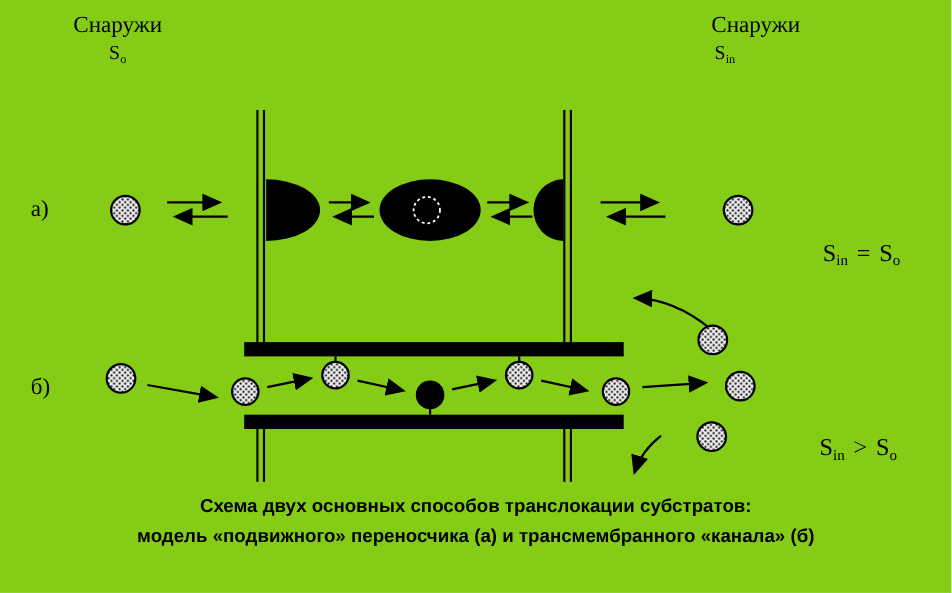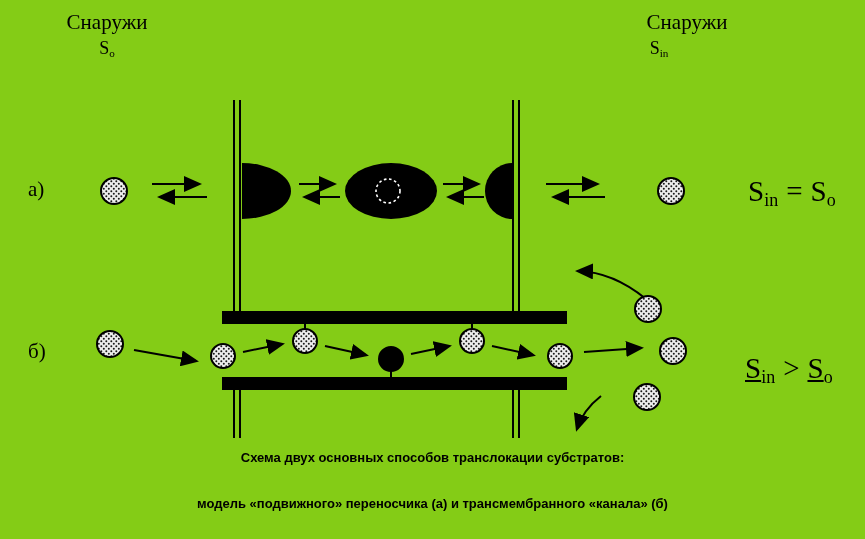--- a/index.html
+++ b/index.html
@@ -4,25 +4,25 @@
 <style>
   * { margin:0; padding:0; box-sizing:border-box; }
   html,body { width:865px; height:539px; background:#ffffff; overflow:hidden; }
   body { font-family:"Liberation Serif", serif; color:#000; }
   .canvas { position:relative; width:865px; height:539px; background:#84cc16; }
   .gfx { position:absolute; left:0; top:0; }
   .lbl { position:absolute; white-space:nowrap; color:#000; }
   .head { font-size:21px; transform:translateX(-50%); }
   .sym  { font-size:18px; transform:translateX(-50%); }
   .rowlbl { font-size:21px; }
-  .eq { font-size:29px; }
+  .eq { font-size:22px;margin-top:42px; }
   sub { font-size:0.62em; vertical-align:-0.28em; letter-spacing:0; }
   .op { display:inline-block; margin:0 8px; }
   .caption-line { position:absolute; left:0; width:865px; text-align:center;
-    font-family:"Liberation Sans", sans-serif; font-weight:700; font-size:13px; }
+    font-family:"Liberation Sans", sans-serif; font-weight:700; font-size:17px; }
 </style>
 </head>
 <body>
 
 <div class="canvas">
 
   <svg class="gfx" width="865" height="539" viewBox="0 0 865 539">
     <defs>
       <pattern id="stip" width="5" height="5" patternUnits="userSpaceOnUse">
         <rect width="5" height="5" fill="#ededed"></rect>
@@ -116,20 +116,20 @@
     <span>S</span><sub>in</sub>
   </div>
 
   <div class="lbl rowlbl" style="left:28px; top:177px;">а)</div>
   <div class="lbl rowlbl" style="left:28px; top:339px;">б)</div>
 
   <div class="lbl eq" style="left:748px; top:175px;">
     <span>S</span><sub>in</sub><span class="op">=</span><span>S</span><sub>o</sub>
   </div>
 
-  <div class="lbl eq" style="left:745px; top:352px;text-decoration:underline;">
+  <div class="lbl eq" style="left:745px; top:352px;">
     <span>S</span><sub>in</sub><span class="op">&gt;</span><span>S</span><sub>o</sub>
   </div>
 
   <div class="caption-line" style="top:450px;">Схема двух основных способов транслокации субстратов:</div>
-  <div class="caption-line" style="top:496px;">модель «подвижного» переносчика (а) и трансмембранного «канала» (б)</div>
+  <div class="caption-line" style="top:478px;">модель «подвижного» переносчика (а) и трансмембранного «канала» (б)</div>
 
 </div>
 
 </body></html>

